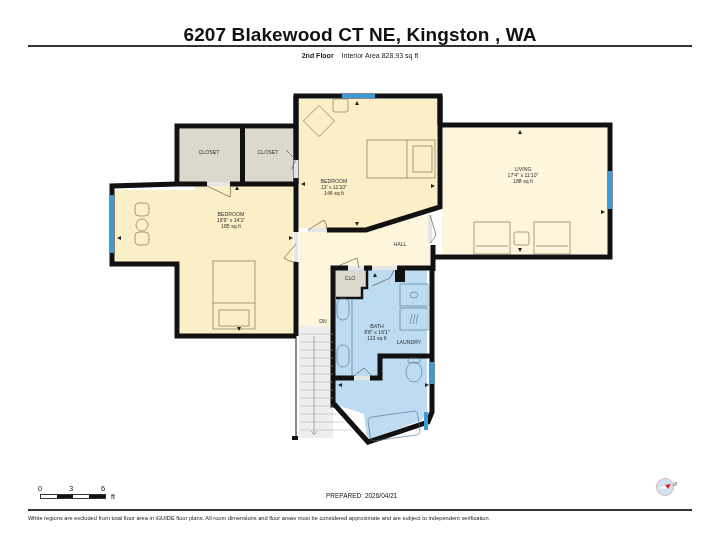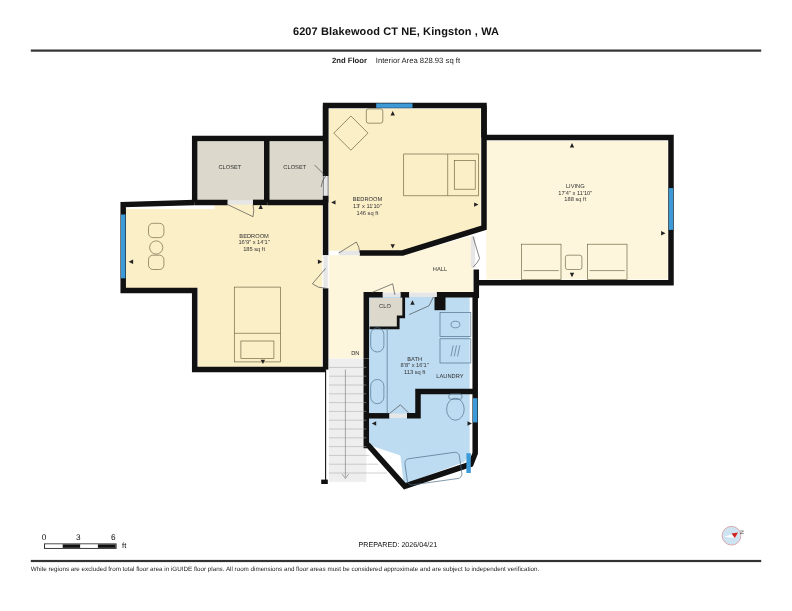--- a/index.html
+++ b/index.html
@@ -1,17 +1,17 @@
 <!DOCTYPE html>
 <html><head>
 <meta charset="utf-8">
 <style>
   html,body{margin:0;padding:0;background:#fff;}
   body{width:720px;height:555px;position:relative;overflow:hidden;font-family:"Liberation Sans",sans-serif;color:#111;}
-  .title{position:absolute;left:0;top:24px;width:720px;text-align:center;font-weight:bold;font-size:10px;letter-spacing:0.1px;}
+  .title{position:absolute;left:0;top:24px;width:720px;text-align:center;font-weight:bold;font-size:19px;letter-spacing:0.1px;}
   .rule{position:absolute;left:28px;width:664px;height:2px;background:#333;}
   .subtitle{position:absolute;left:0;top:52px;width:720px;text-align:center;font-size:7px;color:#222;}
   .subtitle b{font-weight:bold;margin-right:8px;}
   .plan{position:absolute;left:0;top:0;width:720px;height:555px;}
   .lbl{font-family:"Liberation Sans",sans-serif;font-size:5.2px;fill:#333;text-anchor:middle;}
   .scale{position:absolute;left:38px;top:484px;width:80px;height:20px;}
   .scale .ticks{position:absolute;top:0;left:0;font-size:7.5px;width:80px;}
   .scale .ticks span{position:absolute;}
   .scale .bar{position:absolute;top:10px;left:2px;height:3px;width:64px;border:1px solid #333;display:flex;}
   .scale .bar i{flex:1;display:block;}

